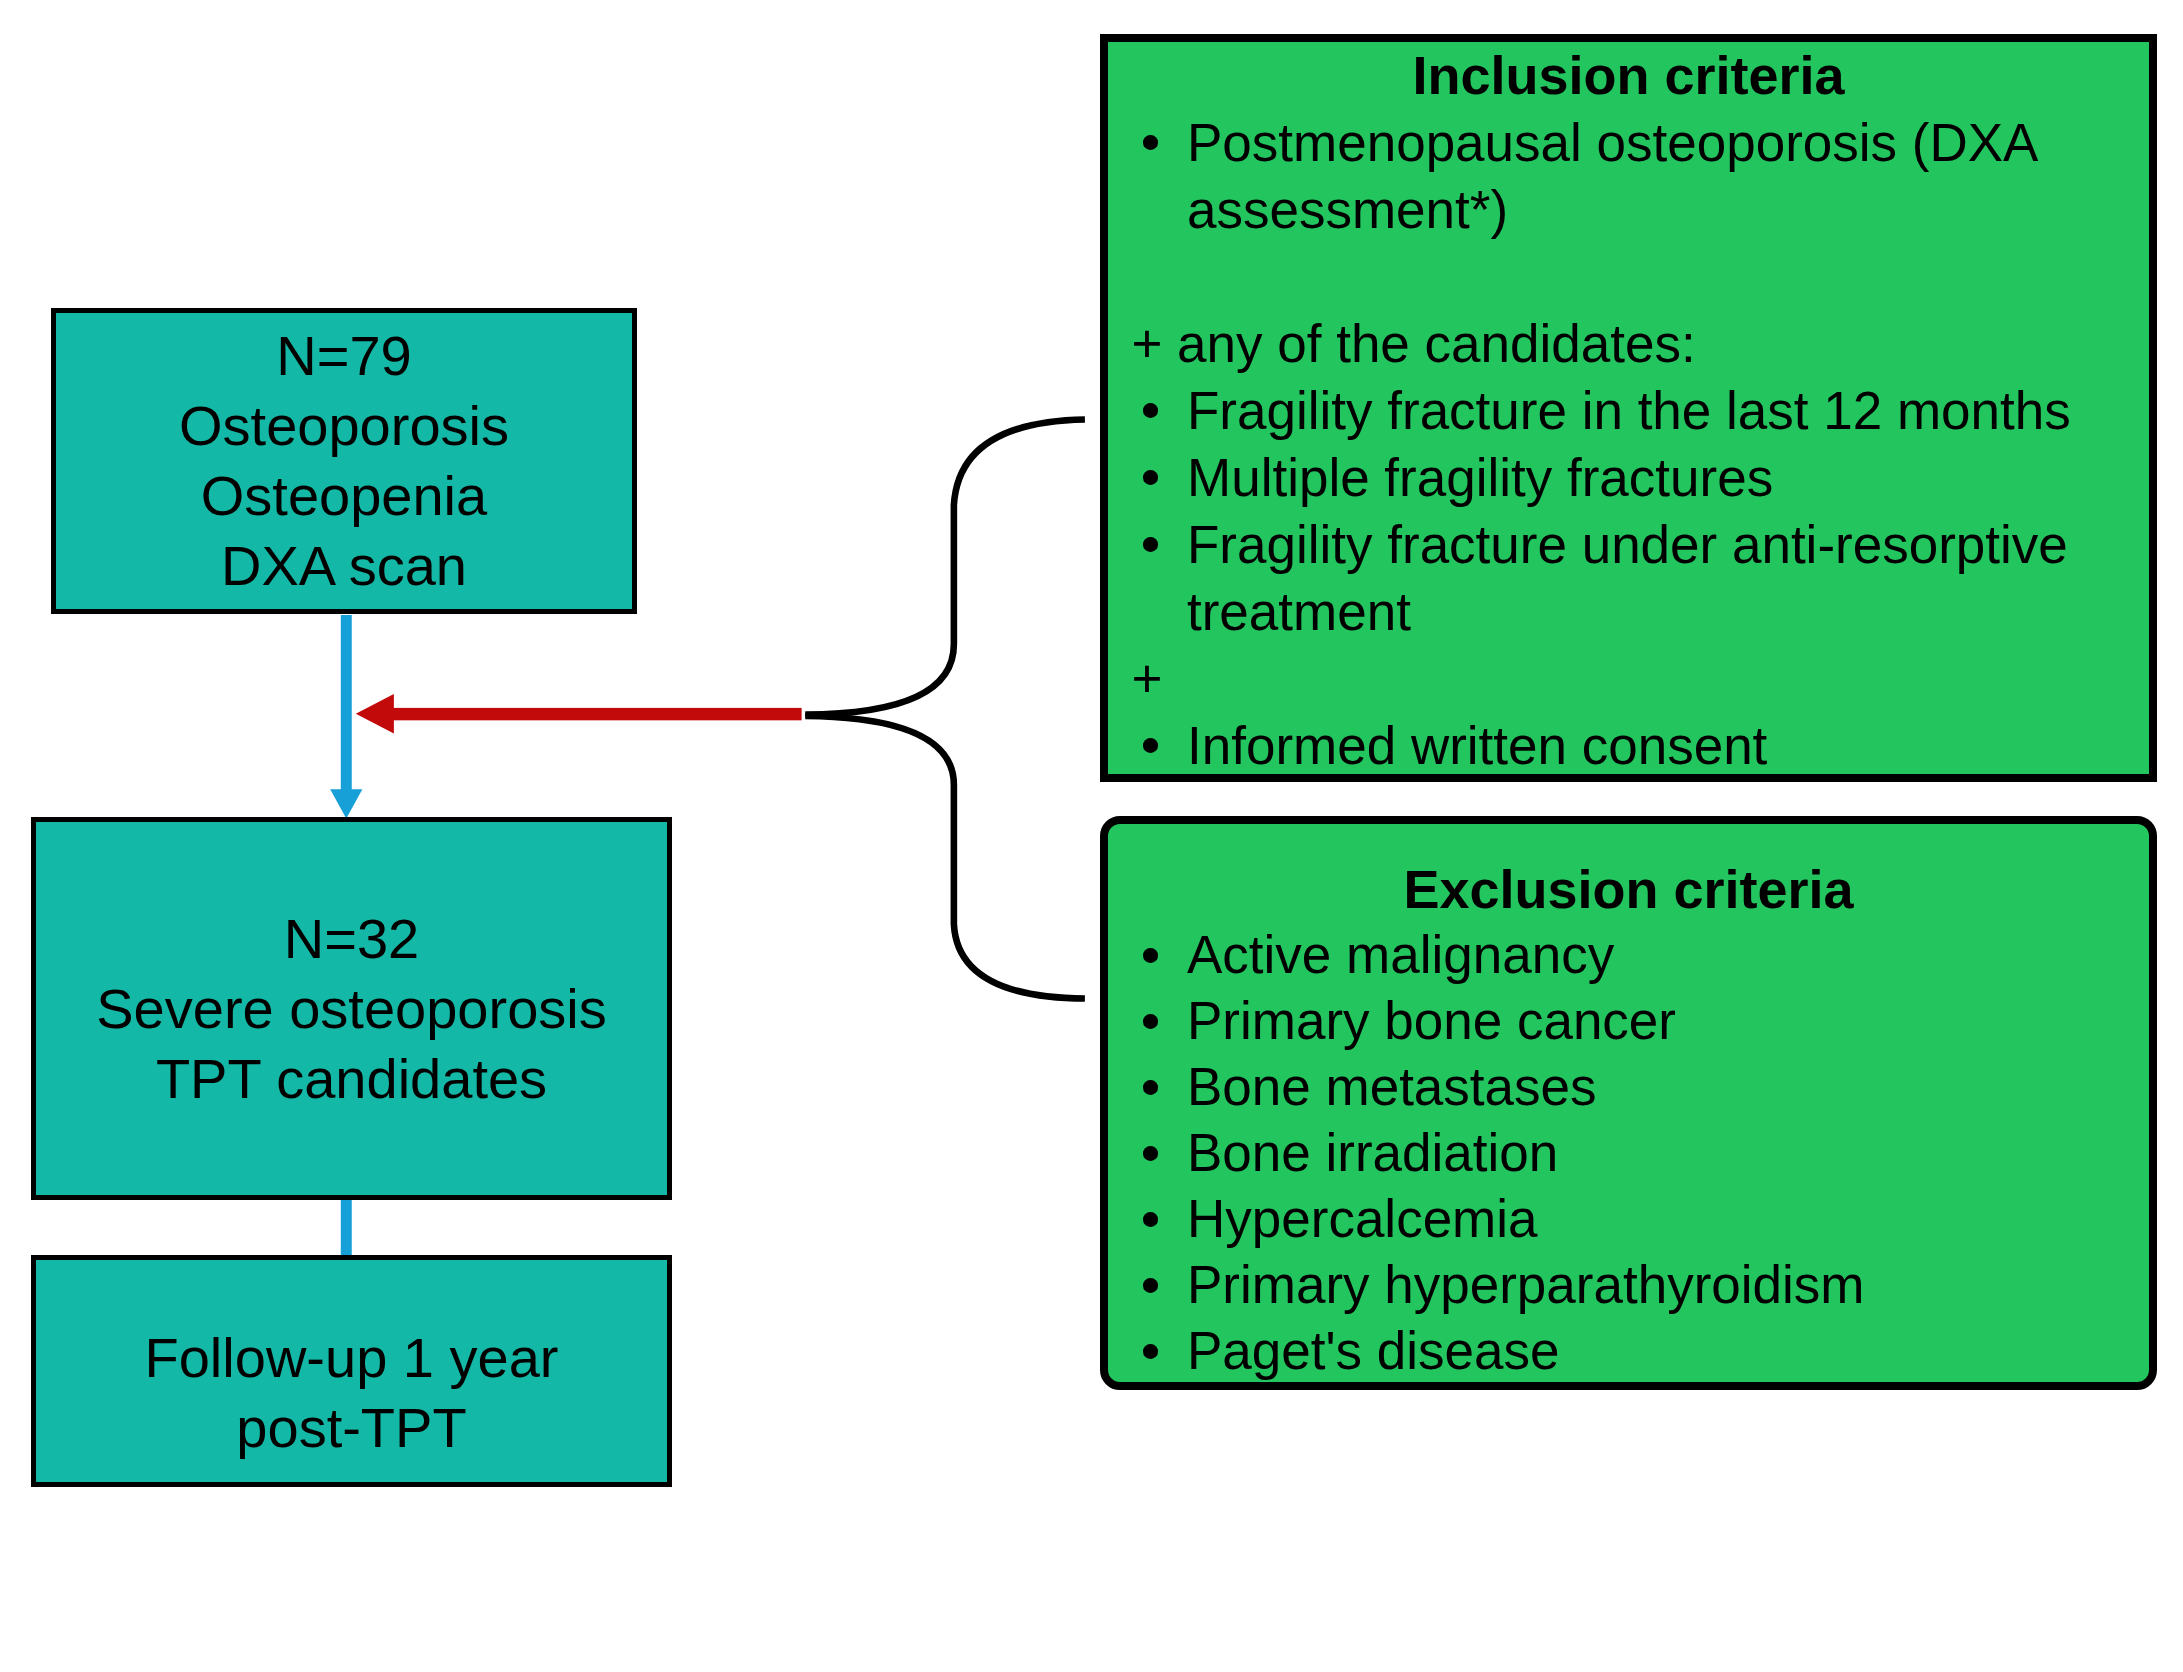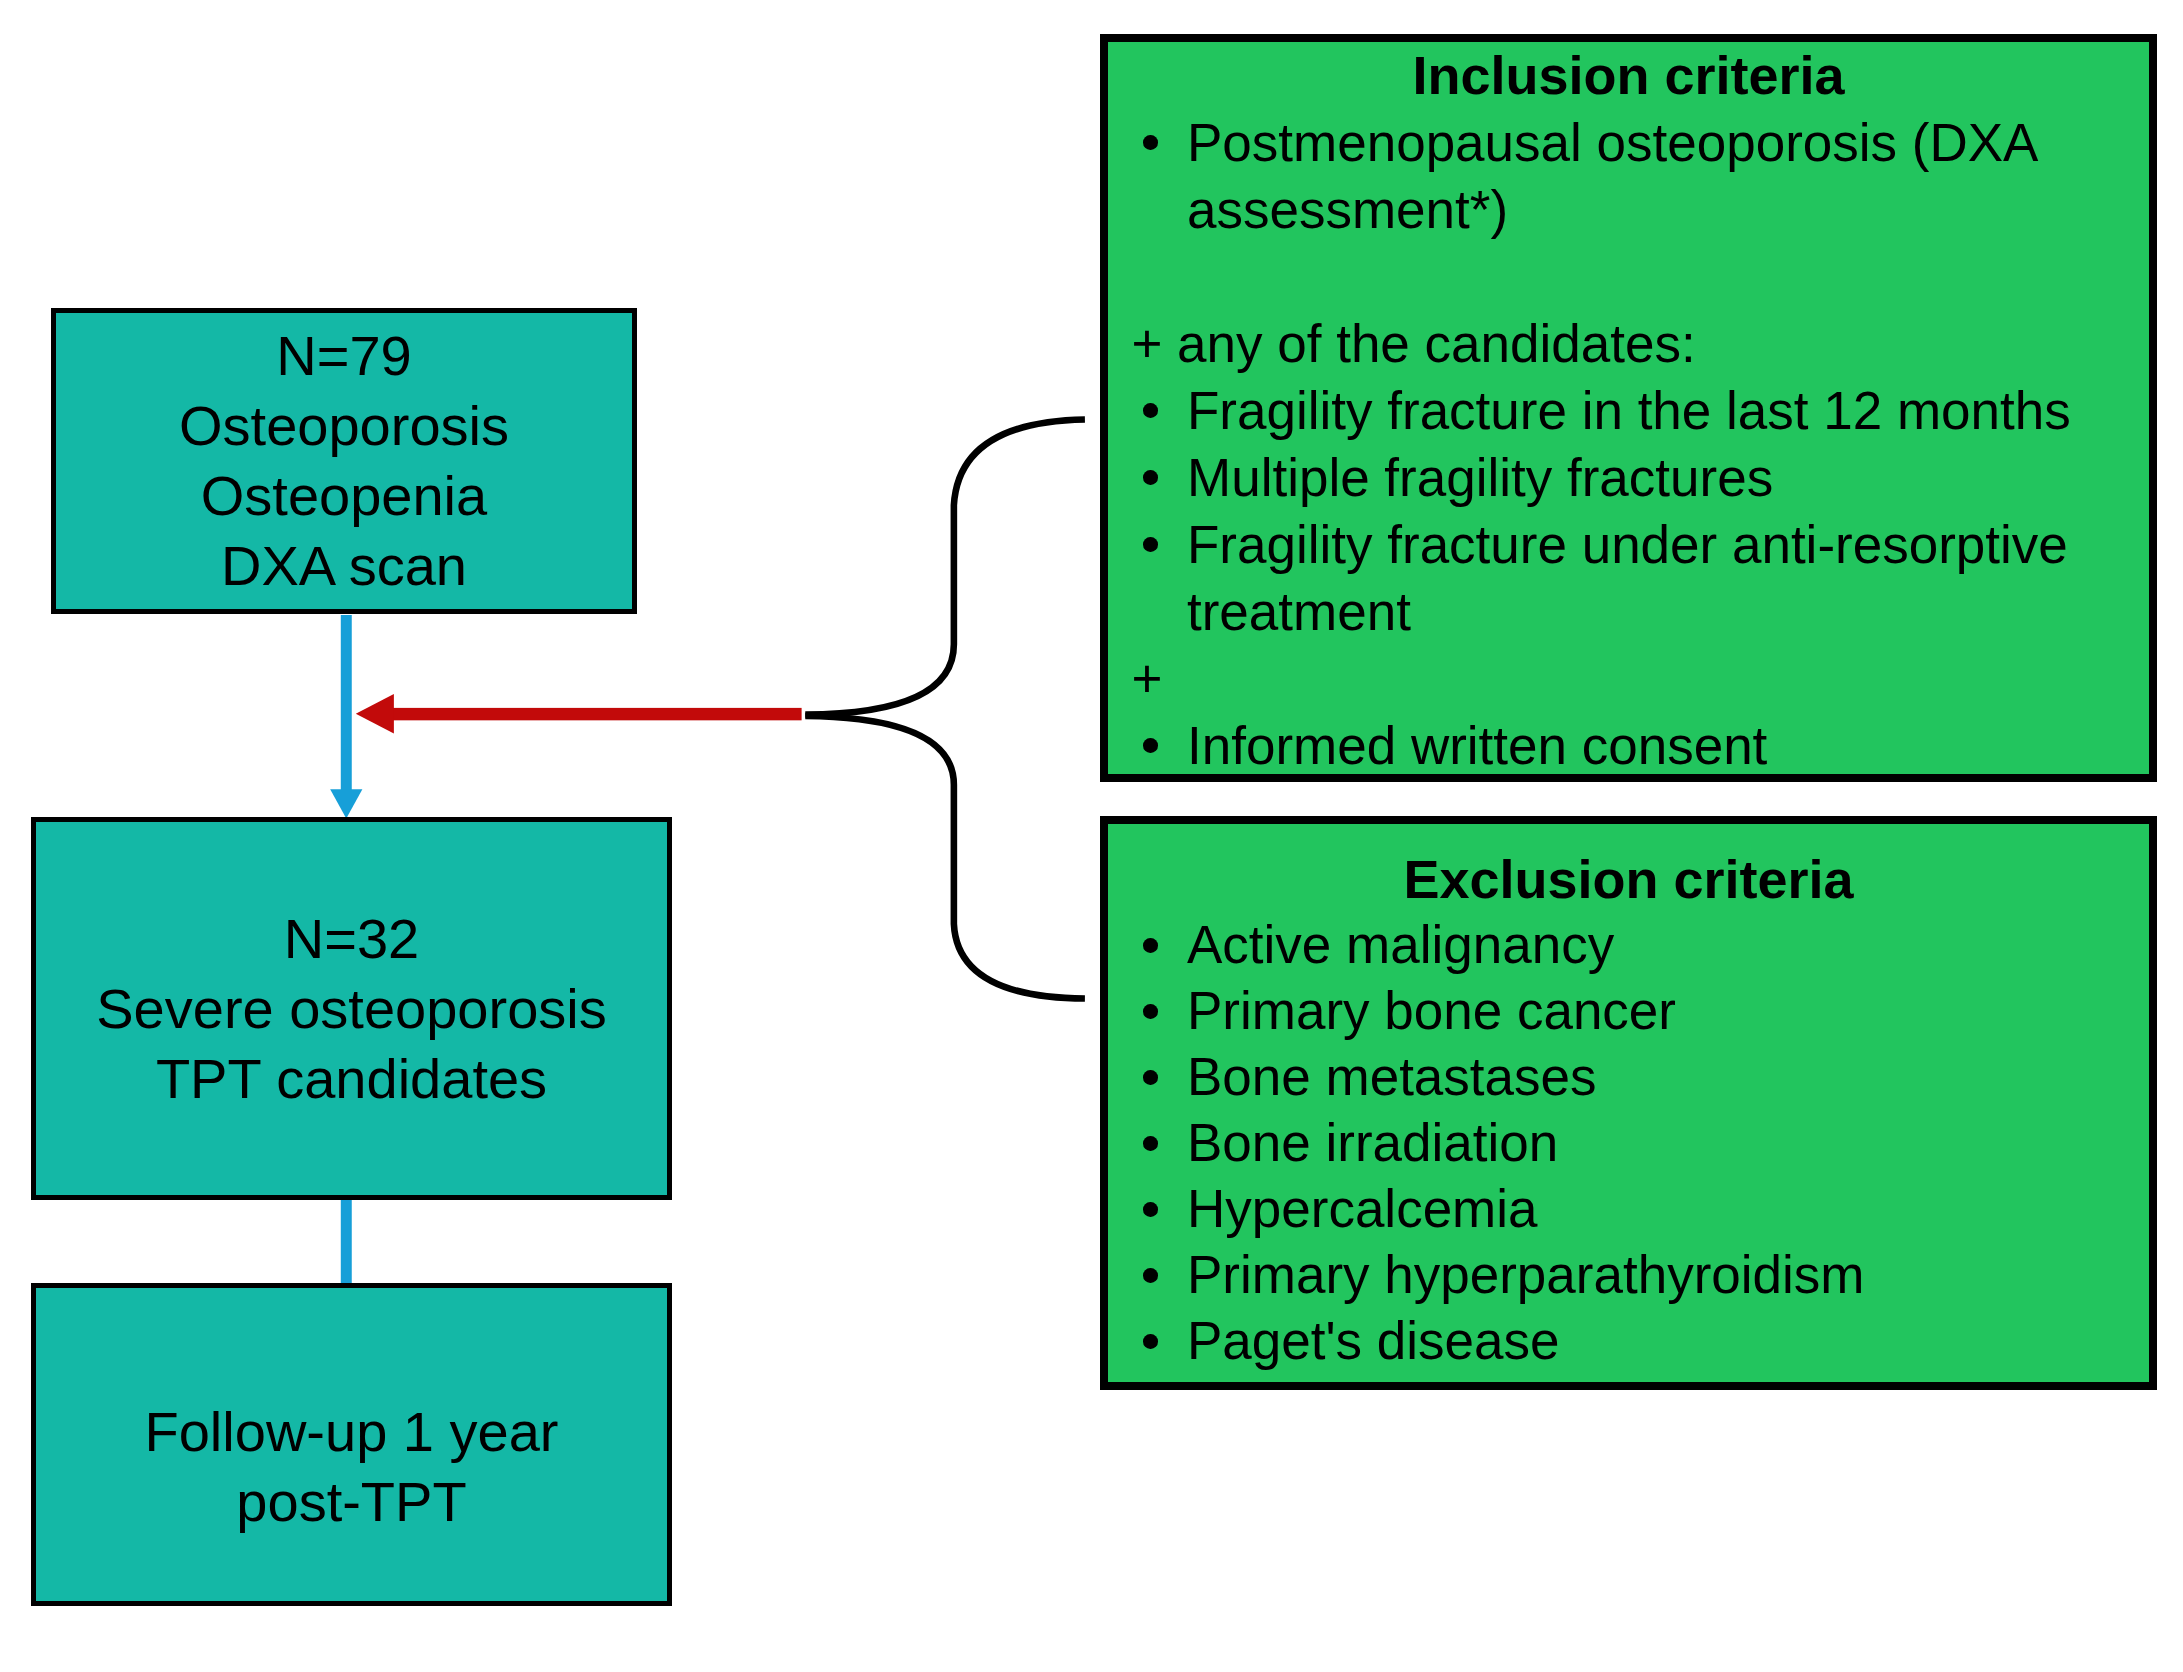--- a/index.html
+++ b/index.html
@@ -21,32 +21,32 @@
     flex-direction:column;
     align-items:center;
     justify-content:center;
     text-align:center;
     font-size:56px;
     line-height:70px;
     box-sizing:border-box;
   }
   #box1{left:51px;  top:308px;  width:586px; height:306px;}
   #box2{left:31px;  top:817px; width:641px; height:383px;}
-  #box3{left:31px;  top:1283px; width:641px; height:323px; padding-top:44px;}
+  #box3{left:31px;  top:1255px; width:641px; height:232px; padding-top:44px;}
   .fline{white-space:nowrap;}
   
   .cbox{
     position:absolute;
     border:8.8px solid #000000;
     background:#22c55e;
     box-sizing:border-box;
     font-size:53px;
   }
   #inclusion{left:1100px; top:34px;   width:1057px; height:748px; line-height:67px;}
-  #exclusion{left:1100px; top:816px; width:1057px; height:574px;  line-height:66px; padding-top:22px;}
+  #exclusion{left:1100px; top:816px; width:1057px; height:574px;  line-height:66px; padding-top:32px;border-radius:20px;}
   .ctitle{
     font-weight:bold;
     text-align:center;
     font-size:54px;
   }
   .citem{position:relative;}
   .citem.bullet{padding-left:79px; padding-right:20.5px;}
   .citem.bullet::before{
     content:"";
     position:absolute;

